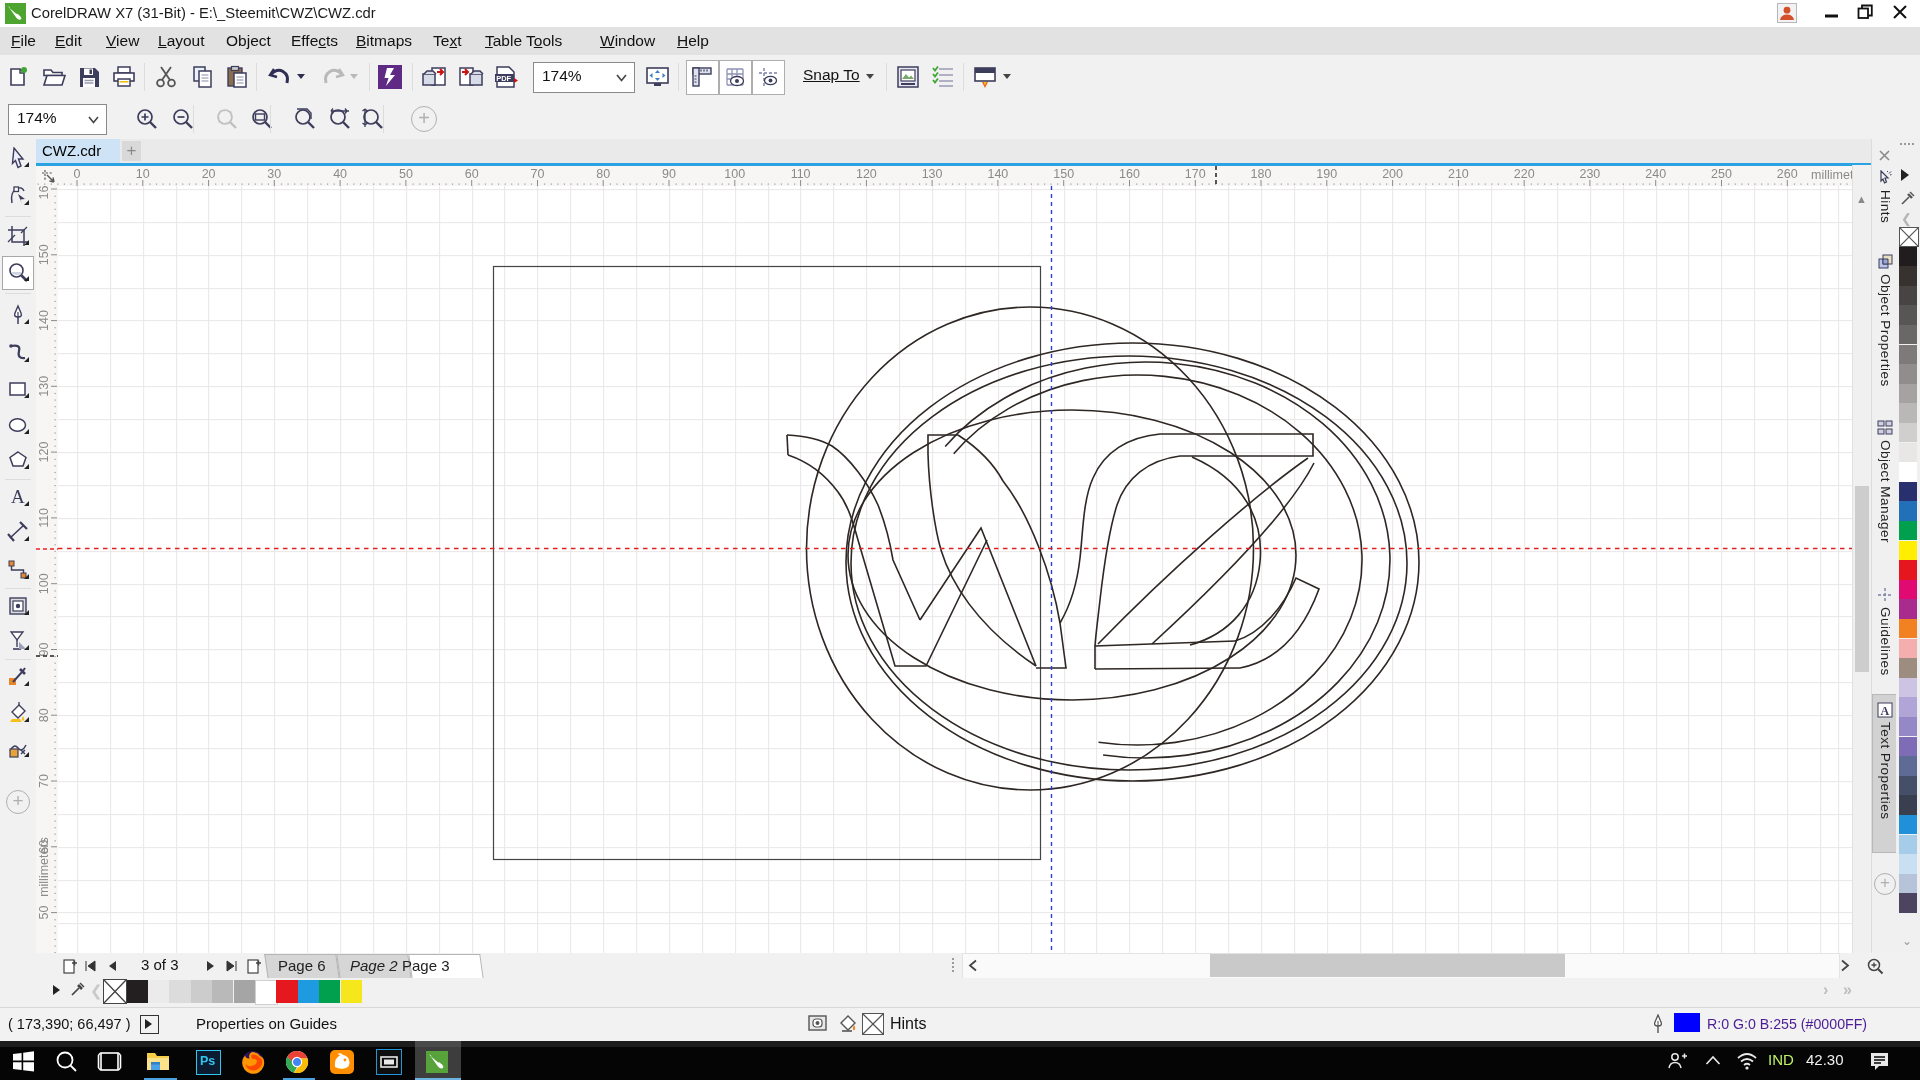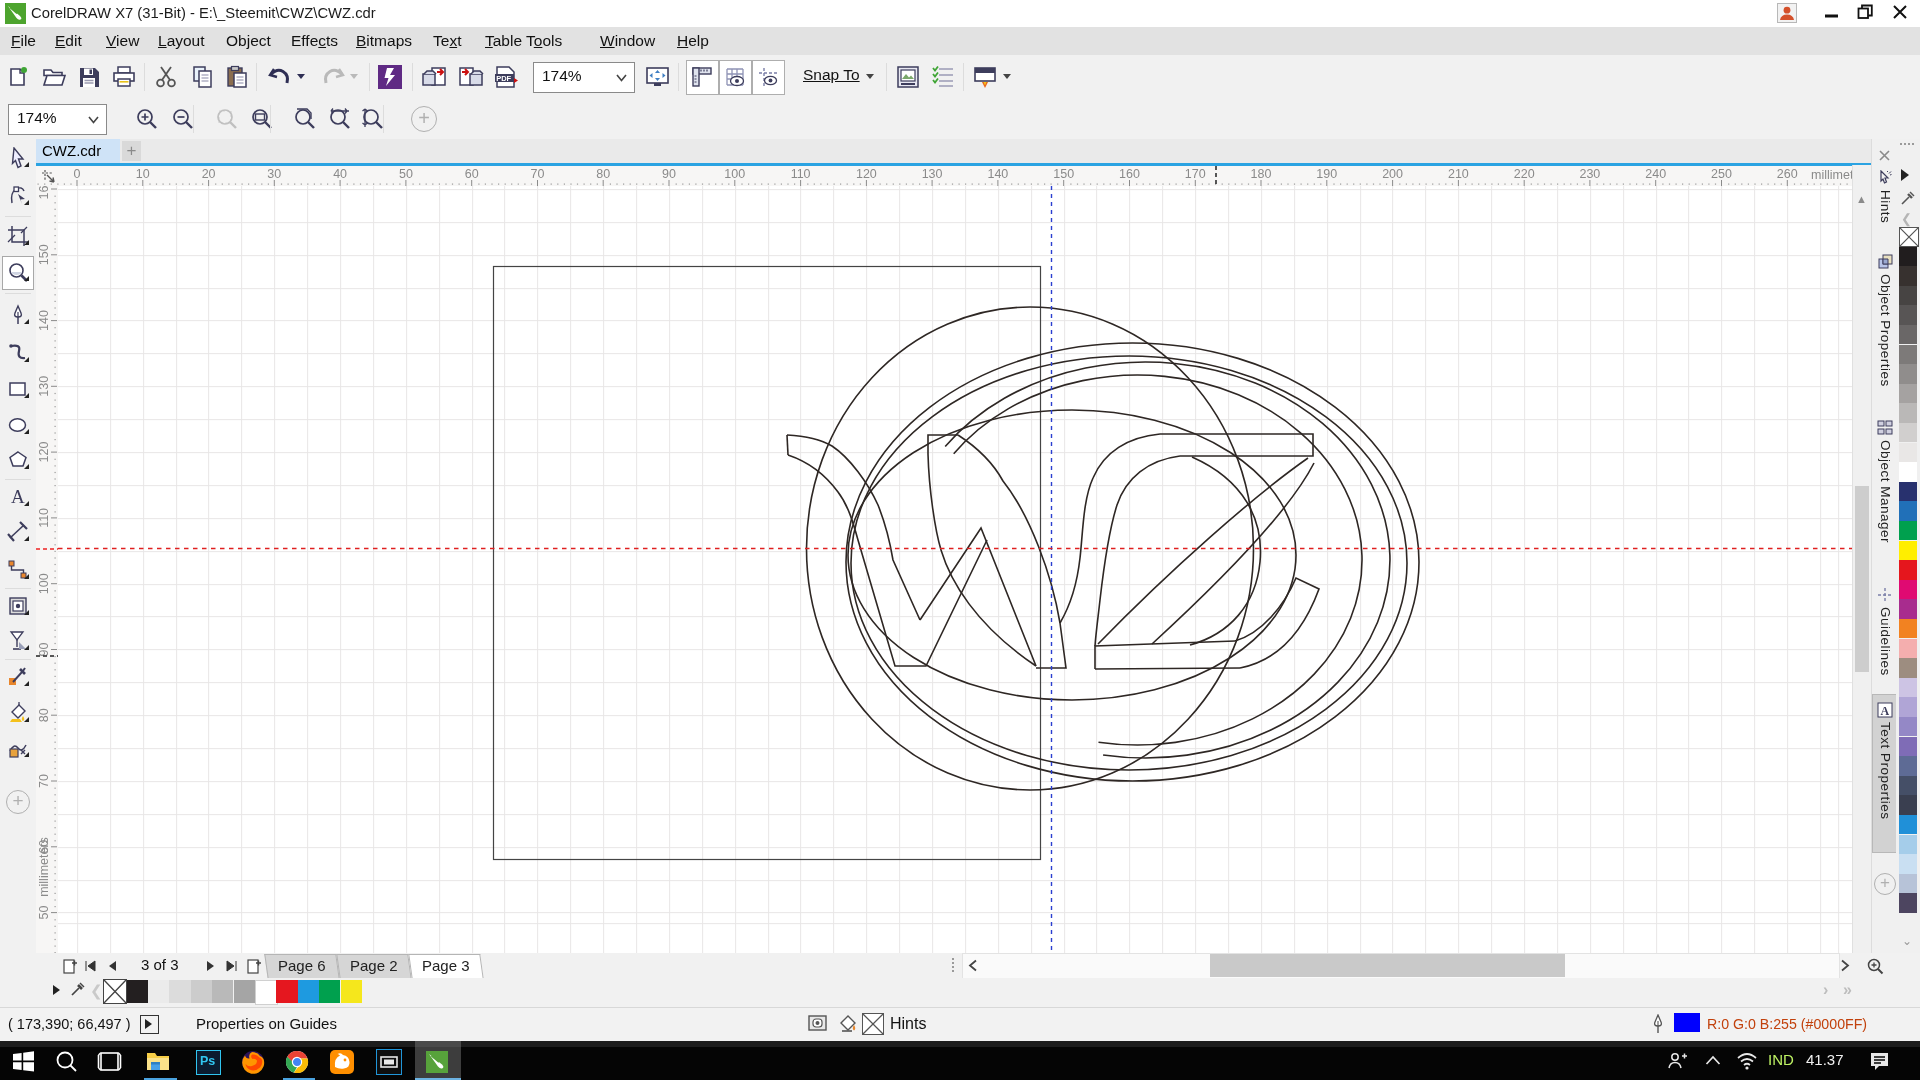--- a/index.html
+++ b/index.html
@@ -941,23 +941,23 @@
 <svg class="ic" style="left:225px;top:7px" width="13" height="12" viewBox="0 0 13 12">
         <path d="M11,1 v10 M2,1 L9,6 L2,11 Z" fill="#333" stroke="#333" stroke-width="1"></path>
       </svg>
 <svg class="ic" style="left:246px;top:5px" width="16" height="16" viewBox="0 0 16 16">
         <rect x="2" y="2" width="10" height="13" fill="#fff" stroke="#444" stroke-width="1.2"></rect>
         <path d="M10,5 h5 m-2.5,-2.5 v5" stroke="#444" stroke-width="1.4"></path>
       </svg>
 <div class="abs" style="left:266px;top:1px;width:70px;height:24px;background:#d6d6d6;border:1px solid #b5b5b5;border-bottom:none;transform:skewX(8deg);"></div>
       <span class="abs" style="left:278px;top:4px;font-size:15px;color:#222;">Page 6</span>
 <div class="abs" style="left:338px;top:1px;width:70px;height:24px;background:#d6d6d6;border:1px solid #b5b5b5;border-bottom:none;transform:skewX(8deg);"></div>
-      <span class="abs" style="left:350px;top:4px;font-size:15px;color:#222;">Page 2</span>
+      <span class="abs" style="left:350px;top:4px;font-size:15px;color:#222;font-style:italic;">Page 2</span>
 <div class="abs" style="left:410px;top:1px;width:70px;height:24px;background:#ffffff;border:1px solid #b5b5b5;border-bottom:none;transform:skewX(8deg);"></div>
-      <span class="abs" style="left:422px;top:4px;font-size:15px;color:#222;">Page 3</span>
+      <span class="abs" style="left:402px;top:4px;font-size:15px;color:#222;">Page 3</span>
 <div class="abs" style="left:962px;top:0;width:876px;height:25px;background:#fafafa;border:1px solid #e3e3e3;"></div>
 <div class="abs" style="left:952px;top:5px;width:5px;height:14px;border-left:2px dotted #9a9a9a;"></div>
 <svg class="ic" style="left:968px;top:6px" width="10" height="13" viewBox="0 0 10 13">
         <path d="M8,1.5 L2,6.5 L8,11.5" fill="none" stroke="#444" stroke-width="1.8"></path>
       </svg>
 <div class="abs" style="left:1210px;top:1px;width:355px;height:23px;background:#c9c9c9;"></div>
 <svg class="ic" style="left:1840px;top:6px" width="10" height="13" viewBox="0 0 10 13">
         <path d="M2,1.5 L8,6.5 L2,11.5" fill="none" stroke="#444" stroke-width="1.8"></path>
       </svg>
 <svg class="ic" style="left:1866px;top:4px" width="18" height="18" viewBox="0 0 18 18">
@@ -1014,21 +1014,21 @@
           <path d="M0,0 L20,20 M20,0 L0,20" stroke="#555" stroke-width="1.3"></path>
         </svg>
       </div>
 <span class="abs" style="left:890px;top:7px;font-size:16px;color:#111;">Hints</span>
 <svg class="ic" style="left:1650px;top:6px" width="16" height="21" viewBox="0 0 16 21">
         <path d="M8,1 L11,8 Q12.5,12 8,12 Q3.5,12 5,8 Z" fill="#fff" stroke="#555" stroke-width="1.3"></path>
         <path d="M8,7 v5" stroke="#555" stroke-width="1.1"></path>
         <path d="M8,12 v7" stroke="#555" stroke-width="1.4"></path>
       </svg>
 <div class="abs" style="left:1674px;top:5px;width:26px;height:19px;background:#0000fe;"></div>
-<span class="abs" style="left:1707px;top:8px;font-size:14.2px;color:#c2410c;">R:0 G:0 B:255 (#0000FF)</span>
+<span class="abs" style="left:1707px;top:8px;font-size:14.2px;color:#4c1d95;">R:0 G:0 B:255 (#0000FF)</span>
 </div>
 <div class="abs" id="taskbar" style="left:0;top:1041px;width:1920px;height:39px;background:#050505;">
 <div class="abs" style="left:0;top:0;width:1920px;height:6px;background:#1d1d1d;"></div>
 <svg class="ic" style="left:13px;top:10px" width="21" height="21" viewBox="0 0 21 21" fill="#fff">
 <path d="M0,3 L8.6,1.9 V9.6 L0,9.6 Z M10.2,1.7 L21,0.2 V9.6 L10.2,9.6 Z M0,11.2 L8.6,11.2 V19 L0,17.9 Z M10.2,11.2 L21,11.2 V20.6 L10.2,19.2 Z"></path>
       </svg>
 <svg class="ic" style="left:55px;top:9px" width="23" height="23" viewBox="0 0 23 23">
         <circle cx="10" cy="10" r="7.5" fill="none" stroke="#fff" stroke-width="1.8"></circle>
         <path d="M15.5,15.5 L21,21" stroke="#fff" stroke-width="1.8"></path>
       </svg>
@@ -1089,20 +1089,20 @@
       </svg>
 <svg class="ic" style="left:1736px;top:11px" width="22" height="18" viewBox="0 0 22 18">
         <g fill="none" stroke="#e8e8e8">
           <path d="M2,6 Q11,-2 20,6" stroke-width="1.7"></path>
           <path d="M5,9.5 Q11,4.5 17,9.5" stroke-width="1.7"></path>
           <path d="M8,13 Q11,10.5 14,13" stroke-width="1.7"></path>
         </g>
         <circle cx="11" cy="16" r="1.6" fill="#e8e8e8"></circle>
       </svg>
 <span class="abs" style="left:1768px;top:10px;font-size:15px;color:#bef264;">IND</span>
-<span class="abs" style="left:1806px;top:10px;font-size:15px;color:#f0f0f0;">41.37</span>
+<span class="abs" style="left:1806px;top:10px;font-size:15px;color:#f0f0f0;">42.30</span>
 <svg class="ic" style="left:1869px;top:10px" width="21" height="20" viewBox="0 0 21 20">
         <path d="M2,2 h17 v13 h-9 l-4,4 v-4 h-4 z" fill="#e8e8e8"></path>
         <path d="M5,6 h11 M5,9 h11 M5,12 h7" stroke="#050505" stroke-width="1.3"></path>
       </svg>
 </div>
 
 </div>
 
 </body></html>

